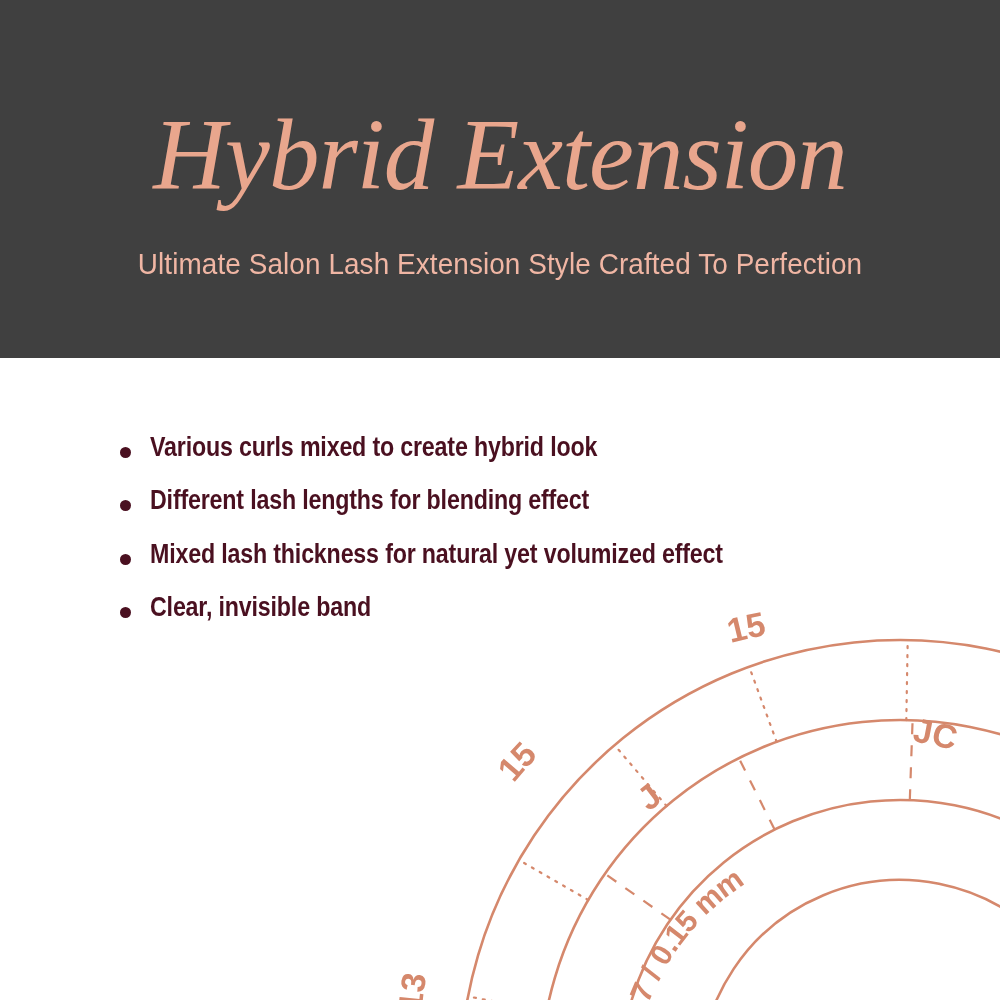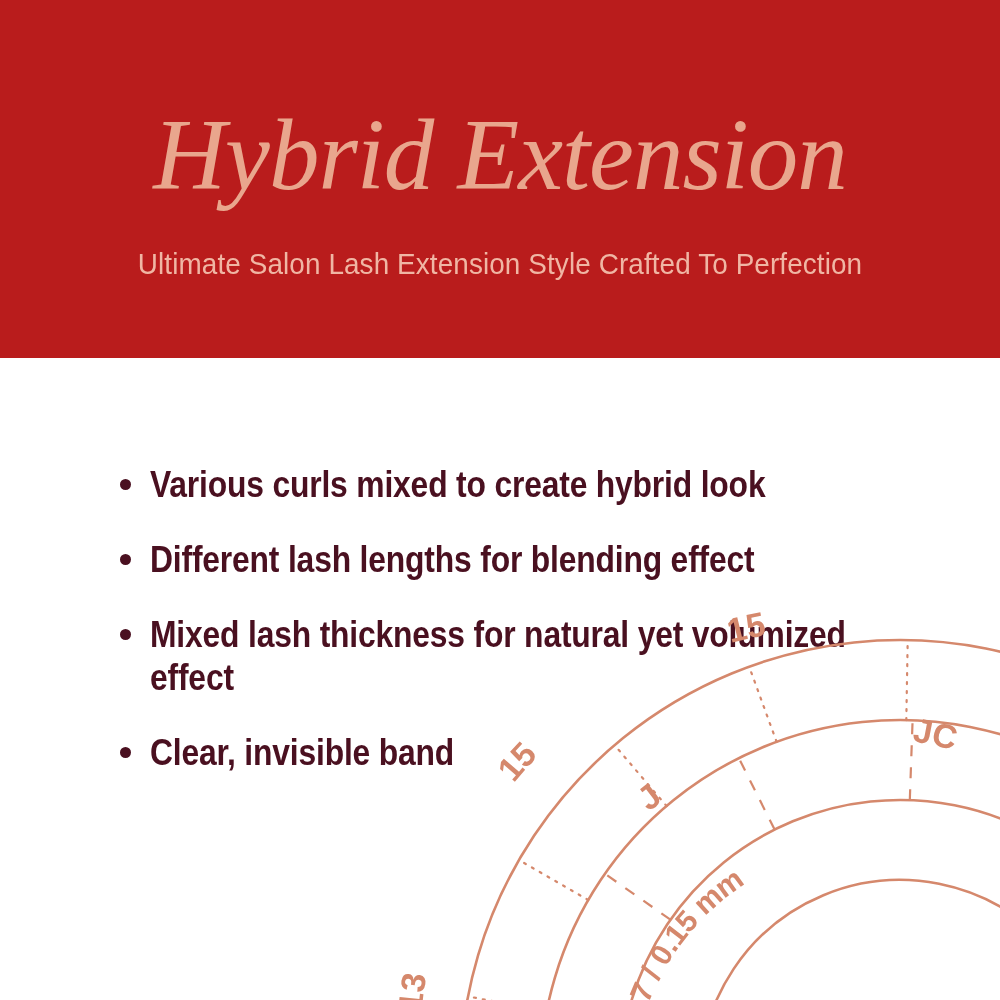--- a/index.html
+++ b/index.html
@@ -22,21 +22,21 @@
     overflow: hidden;
   }
 
   
   #header-band {
     position: absolute;
     left: 0;
     top: 0;
     width: 1000px;
     height: 358px;
-    background: #b91c1c;
+    background: #404040;
     overflow: hidden;
   }
   #poster-title {
     position: absolute;
     left: 0;
     top: 104px;
     width: 1000px;
     text-align: center;
     font-family: "Liberation Serif", "DejaVu Serif", serif;
     font-style: italic;
@@ -71,24 +71,23 @@
     top: 432px;
     width: 760px;
   }
   .feature-item {
     position: relative;
     padding-left: 32px;
     margin-bottom: 22px;
     color: #4A1020;
     font-family: "Liberation Sans", sans-serif;
     font-weight: 700;
-    font-size: 37px;
+    font-size: 27px;
     line-height: 1.16;
     letter-spacing: -0.2px;
-    margin-top: 32px;
   }
   .feature-item .bullet-dot {
     position: absolute;
     left: 2px;
     top: 15px;
     width: 11px;
     height: 11px;
     border-radius: 50%;
     background: #4A1020;
   }

